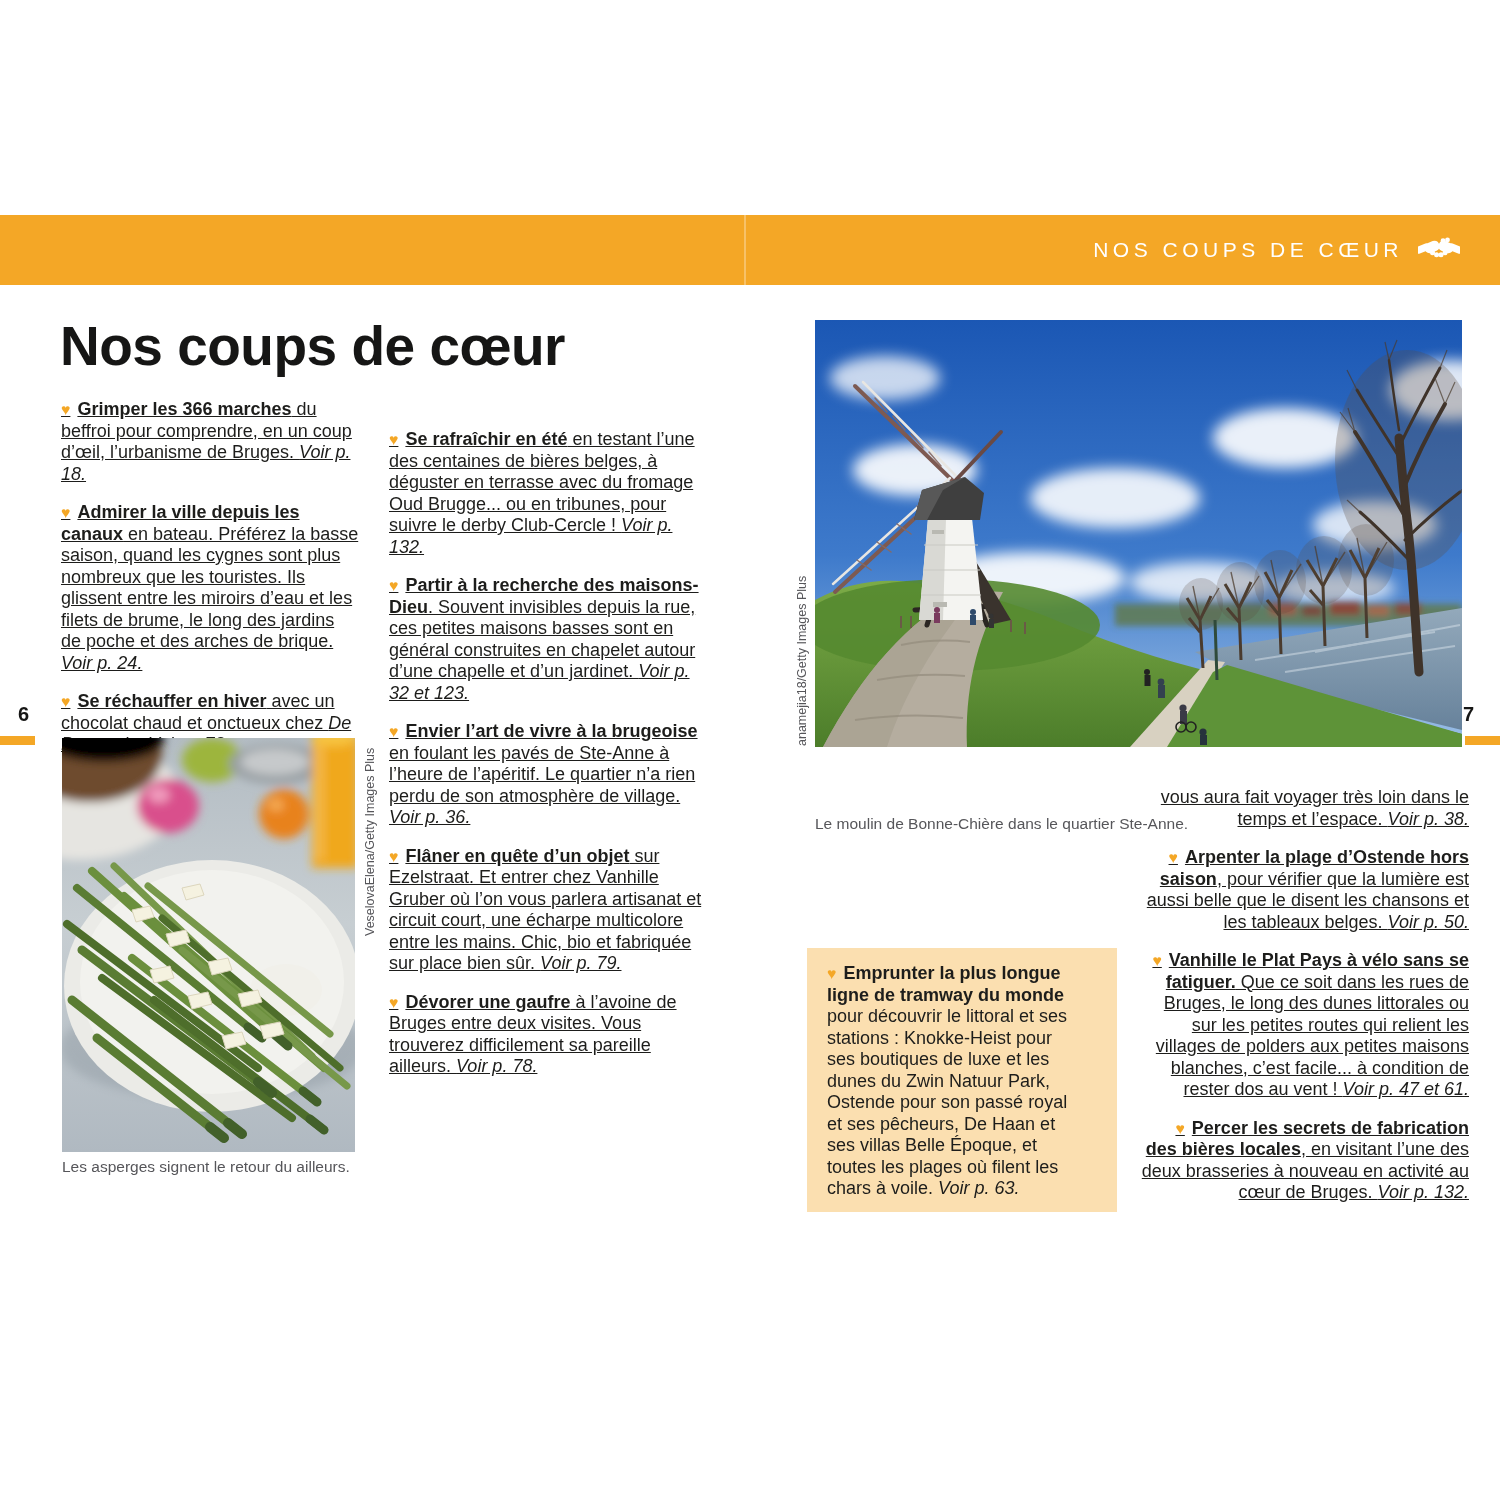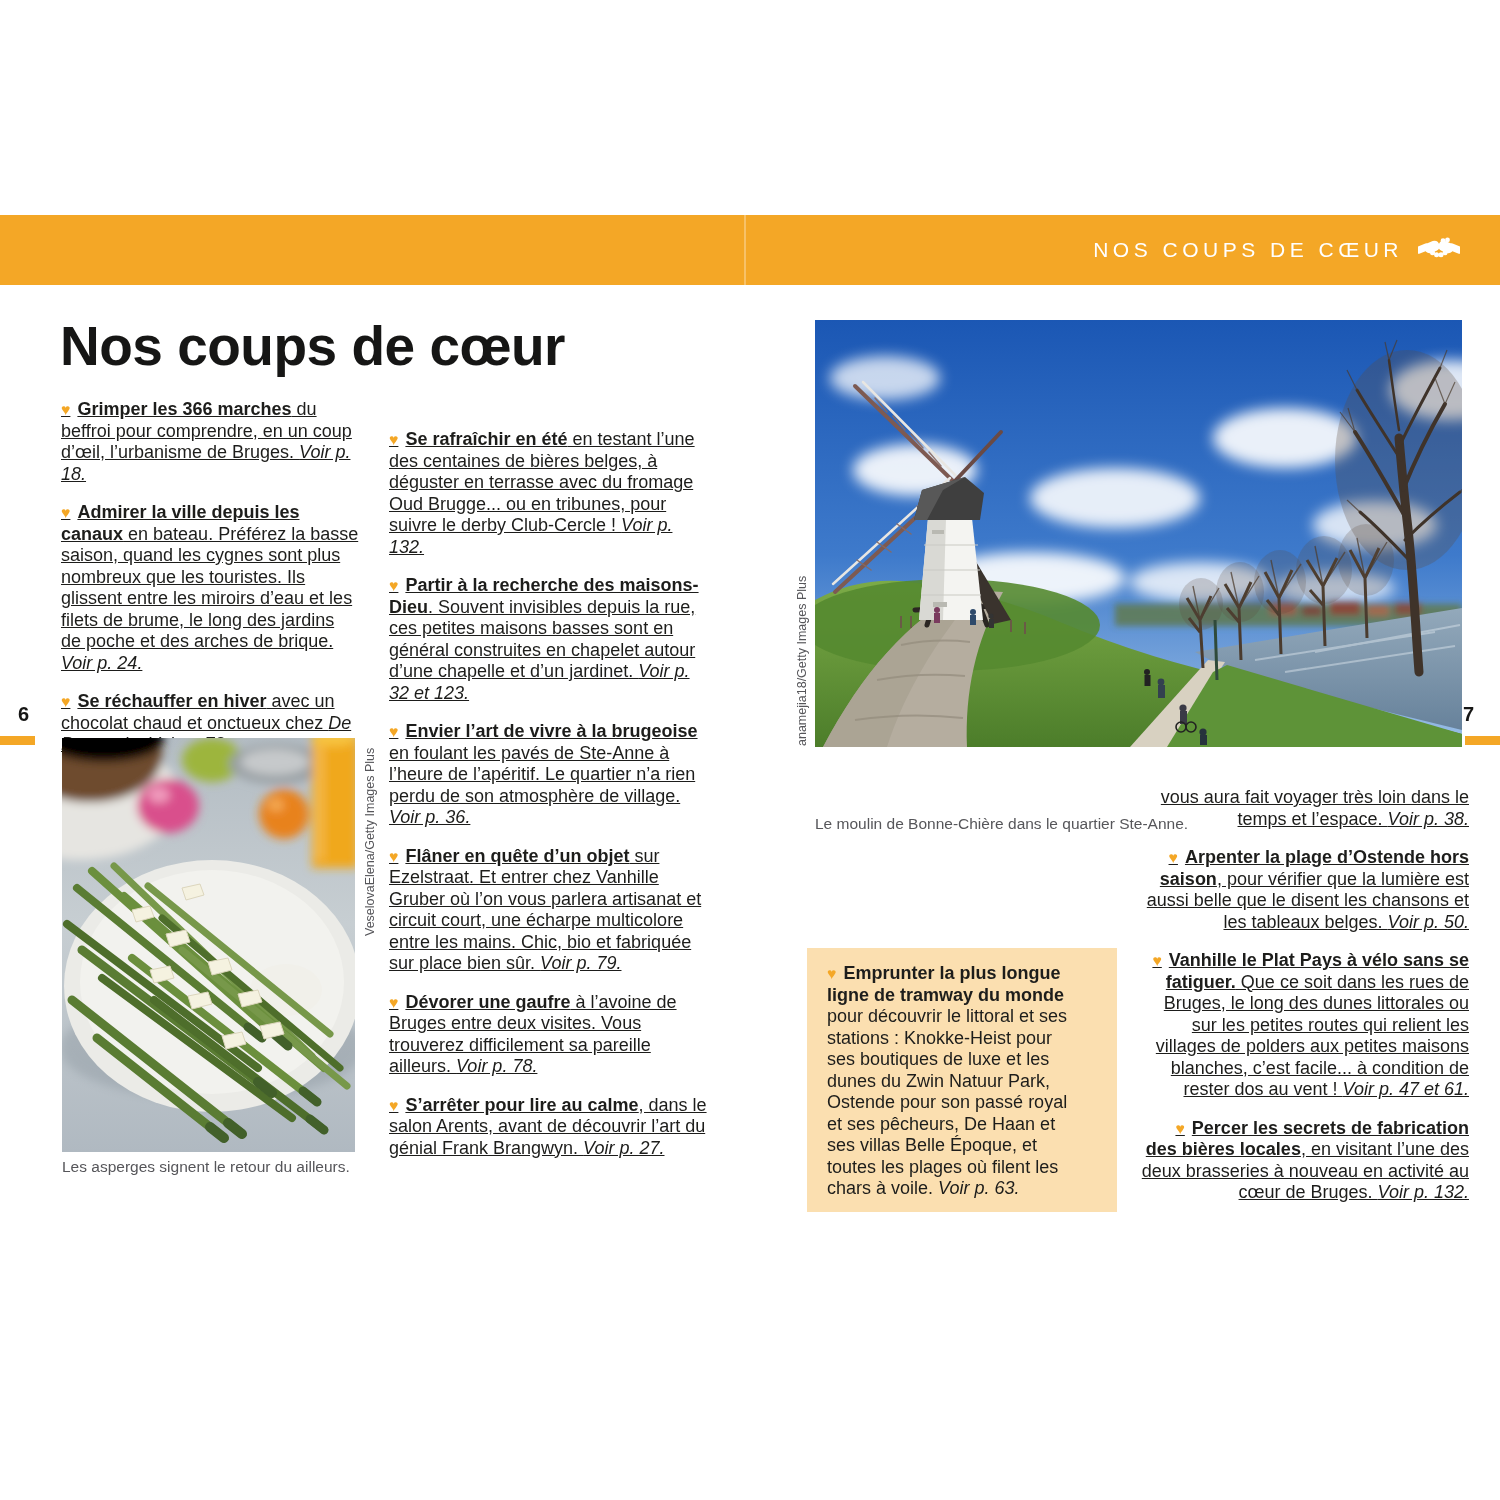--- a/index.html
+++ b/index.html
@@ -96,21 +96,20 @@
   <p><span class="heart">♥</span><span class="seg-b">Admirer la ville depuis les canaux</span><span class="seg-n"> en bateau. Préférez la basse saison, quand les cygnes sont plus nombreux que les touristes. Ils glissent entre les miroirs d’eau et les filets de brume, le long des jardins de poche et des arches de brique. </span><span class="seg-i">Voir p. 24.</span></p>
   <p><span class="heart">♥</span><span class="seg-b">Se réchauffer en hiver</span><span class="seg-n"> avec un chocolat chaud et onctueux chez </span><span class="seg-i">De Proeverie. Voir p. 73.</span></p>
 </div>
 
 <div class="abs col lcol2">
   <p><span class="heart">♥</span><span class="seg-b">Se rafraîchir en été</span><span class="seg-n"> en testant l’une des centaines de bières belges, à déguster en terrasse avec du fromage Oud Brugge... ou en tribunes, pour suivre le derby Club-Cercle ! </span><span class="seg-i">Voir p. 132.</span></p>
   <p><span class="heart">♥</span><span class="seg-b">Partir à la recherche des maisons-Dieu</span><span class="seg-n">. Souvent invisibles depuis la rue, ces petites maisons basses sont en général construites en chapelet autour d’une chapelle et d’un jardinet. </span><span class="seg-i">Voir p. 32 et 123.</span></p>
   <p><span class="heart">♥</span><span class="seg-b">Envier l’art de vivre à la brugeoise</span><span class="seg-n"> en foulant les pavés de Ste-Anne à l’heure de l’apéritif. Le quartier n’a rien perdu de son atmosphère de village. </span><span class="seg-i">Voir p. 36.</span></p>
   <p><span class="heart">♥</span><span class="seg-b">Flâner en quête d’un objet</span><span class="seg-n"> sur Ezelstraat. Et entrer chez Vanhille Gruber où l’on vous parlera artisanat et circuit court, une écharpe multicolore entre les mains. Chic, bio et fabriquée sur place bien sûr. </span><span class="seg-i">Voir p. 79.</span></p>
   <p><span class="heart">♥</span><span class="seg-b">Dévorer une gaufre</span><span class="seg-n"> à l’avoine de Bruges entre deux visites. Vous trouverez difficilement sa pareille ailleurs. </span><span class="seg-i">Voir p. 78.</span></p>
-  <p><span class="heart">♥</span><span class="seg-b">S’arrêter pour lire au calme</span><span class="seg-n">, dans le salon Arents, avant de découvrir l’art du génial Frank Brangwyn. </span><span class="seg-i">Voir p. 27.</span></p>
 </div>
 
 <div class="abs photo" style="left:62px;top:738px;width:293px;height:414px;">
   <svg viewBox="0 0 293 414" width="293" height="414" preserveAspectRatio="none">
     <defs>
       <linearGradient id="aspbg" x1="0" y1="0" x2="0" y2="1">
         <stop offset="0" stop-color="#b3bcc3"></stop>
           <stop offset="0.45" stop-color="#c7ced2"></stop>
           <stop offset="1" stop-color="#b0b9c1"></stop>
       </linearGradient>

